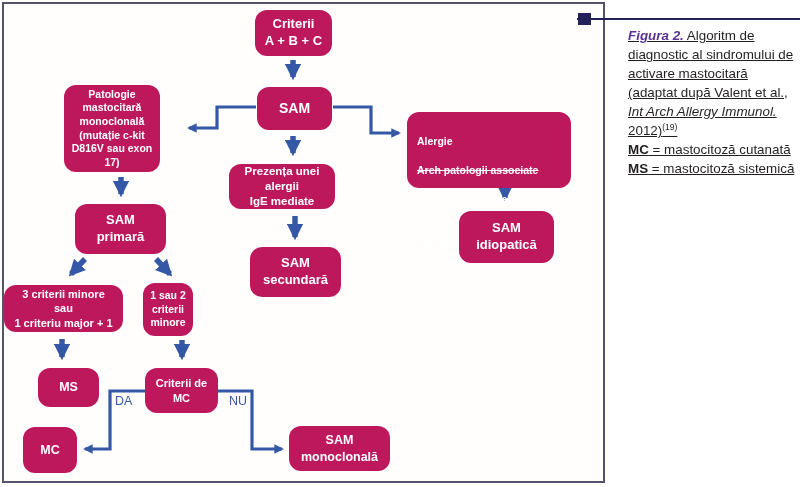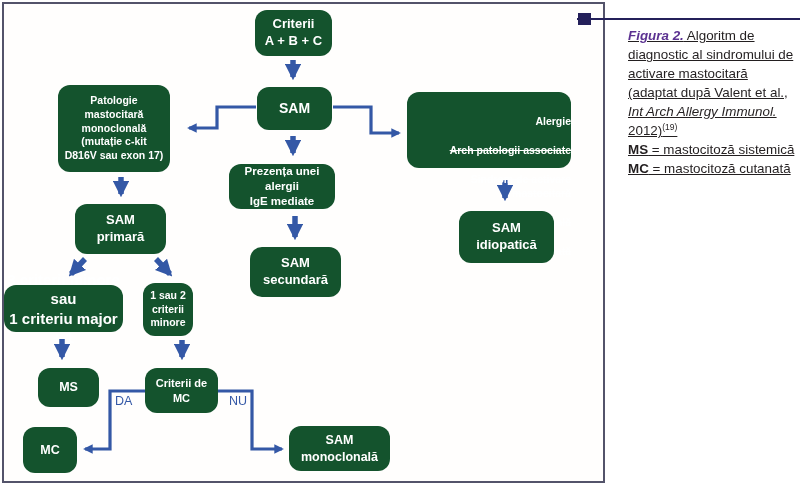--- a/index.html
+++ b/index.html
@@ -2,24 +2,24 @@
 <html><head>
 <meta charset="utf-8">
 <style>
   html,body{margin:0;padding:0;background:#fff;}
   body{width:800px;height:487px;position:relative;font-family:"Liberation Sans",sans-serif;overflow:hidden;}
 
   
   .frame{position:absolute;left:2px;top:2px;width:599px;height:477px;border:2px solid #53536a;background:#fffefd;}
 
   
-  .node{position:absolute;background:#14532d;color:#ffffff;border-radius:12px;
+  .node{position:absolute;background:#be185d;color:#ffffff;border-radius:12px;
         display:flex;align-items:center;justify-content:center;text-align:center;
         font-weight:bold;white-space:pre-line;line-height:1.3;z-index:2;}
-  .node.alergie{display:block;text-align:right;padding:7px 0 0 10px;box-sizing:border-box;line-height:14.5px;}
+  .node.alergie{display:block;text-align:left;padding:7px 0 0 10px;box-sizing:border-box;line-height:14.5px;margin-top:20px;}
   .struck{text-decoration:line-through;}
 
   
   svg.arrows{position:absolute;left:0;top:0;z-index:1;}
   .thick{stroke:#3458a6;stroke-width:5.5;fill:none;marker-end:url(#ah);}
   .thin{stroke:#3458a6;stroke-width:3.2;fill:none;marker-end:url(#ah);stroke-linejoin:miter;}
 
   .branch-label{position:absolute;color:#3458a6;font-weight:normal;font-size:12.5px;z-index:3;margin-top:24px;}
 
   
@@ -57,21 +57,21 @@
   <path class="thin" d="M333,107 H371 V133 H399"></path>
   <path class="thin" d="M145,391 H110 V449 H85"></path>
   <path class="thin" d="M218,391 H252 V449 H282"></path>
 </svg>
 
 <div class="node" style="left:255px;top:10px;width:77px;height:46px;font-size:13px">Criterii
 A + B + C</div>
 
 <div class="node" style="left:257px;top:87px;width:75px;height:43px;font-size:14px">SAM</div>
 
-<div class="node" style="left:58px;top:85px;width:112px;height:87px;font-size:10.5px">Patologie
+<div class="node" style="left:64px;top:85px;width:96px;height:87px;font-size:10.5px">Patologie
 mastocitară
 monoclonală
 (mutație c-kit
 D816V sau exon 17)</div>
 
 <div class="node alergie" style="left:407px;top:92px;width:164px;height:76px;font-size:10.5px">
   <div>Alergie</div>
   <div class="struck">Arch patologii associate</div>
   <div class="struck">Sindrom de activare mastocitară</div>
   <div class="struck">monoclonală</div>
@@ -83,21 +83,21 @@
 
 <div class="node" style="left:75px;top:204px;width:91px;height:50px;font-size:13px">SAM
 primară</div>
 
 <div class="node" style="left:250px;top:247px;width:91px;height:50px;font-size:13px">SAM
 secundară</div>
 
 <div class="node" style="left:459px;top:211px;width:95px;height:52px;font-size:13px">SAM
 idiopatică</div>
 
-<div class="node" style="left:4px;top:285px;width:119px;height:47px;font-size:15px">3 criterii minore
+<div class="node" style="left:4px;top:285px;width:119px;height:47px;font-size:11px">3 criterii minore
 sau
 1 criteriu major + 1</div>
 
 <div class="node" style="left:143px;top:283px;width:50px;height:53px;font-size:10.5px">1 sau 2
 criterii
 minore</div>
 
 <div class="node" style="left:38px;top:368px;width:61px;height:39px;font-size:12.5px">MS</div>
 
 <div class="node" style="left:145px;top:368px;width:73px;height:45px;font-size:11px">Criterii de
@@ -109,15 +109,15 @@
 monoclonală</div>
 
 <div class="branch-label" style="left:115px;top:370px">DA</div>
 <div class="branch-label" style="left:229px;top:370px">NU</div>
 
 <div class="pointer-rule"></div>
 <div class="pointer-square"></div>
 
 <div class="caption">
   <span class="fig-label">Figura 2.</span><span> Algoritm de diagnostic al sindromului de activare mastocitară (adaptat după Valent et al., </span><em>Int Arch Allergy Immunol.</em><span> 2012)</span><sup>(19)</sup>
+  <div class="legend-line"><b>MC</b><span> = mastocitoză cutanată</span></div>
   <div class="legend-line"><b>MS</b><span> = mastocitoză sistemică</span></div>
-  <div class="legend-line"><b>MC</b><span> = mastocitoză cutanată</span></div>
 </div>
 
 </body></html>

